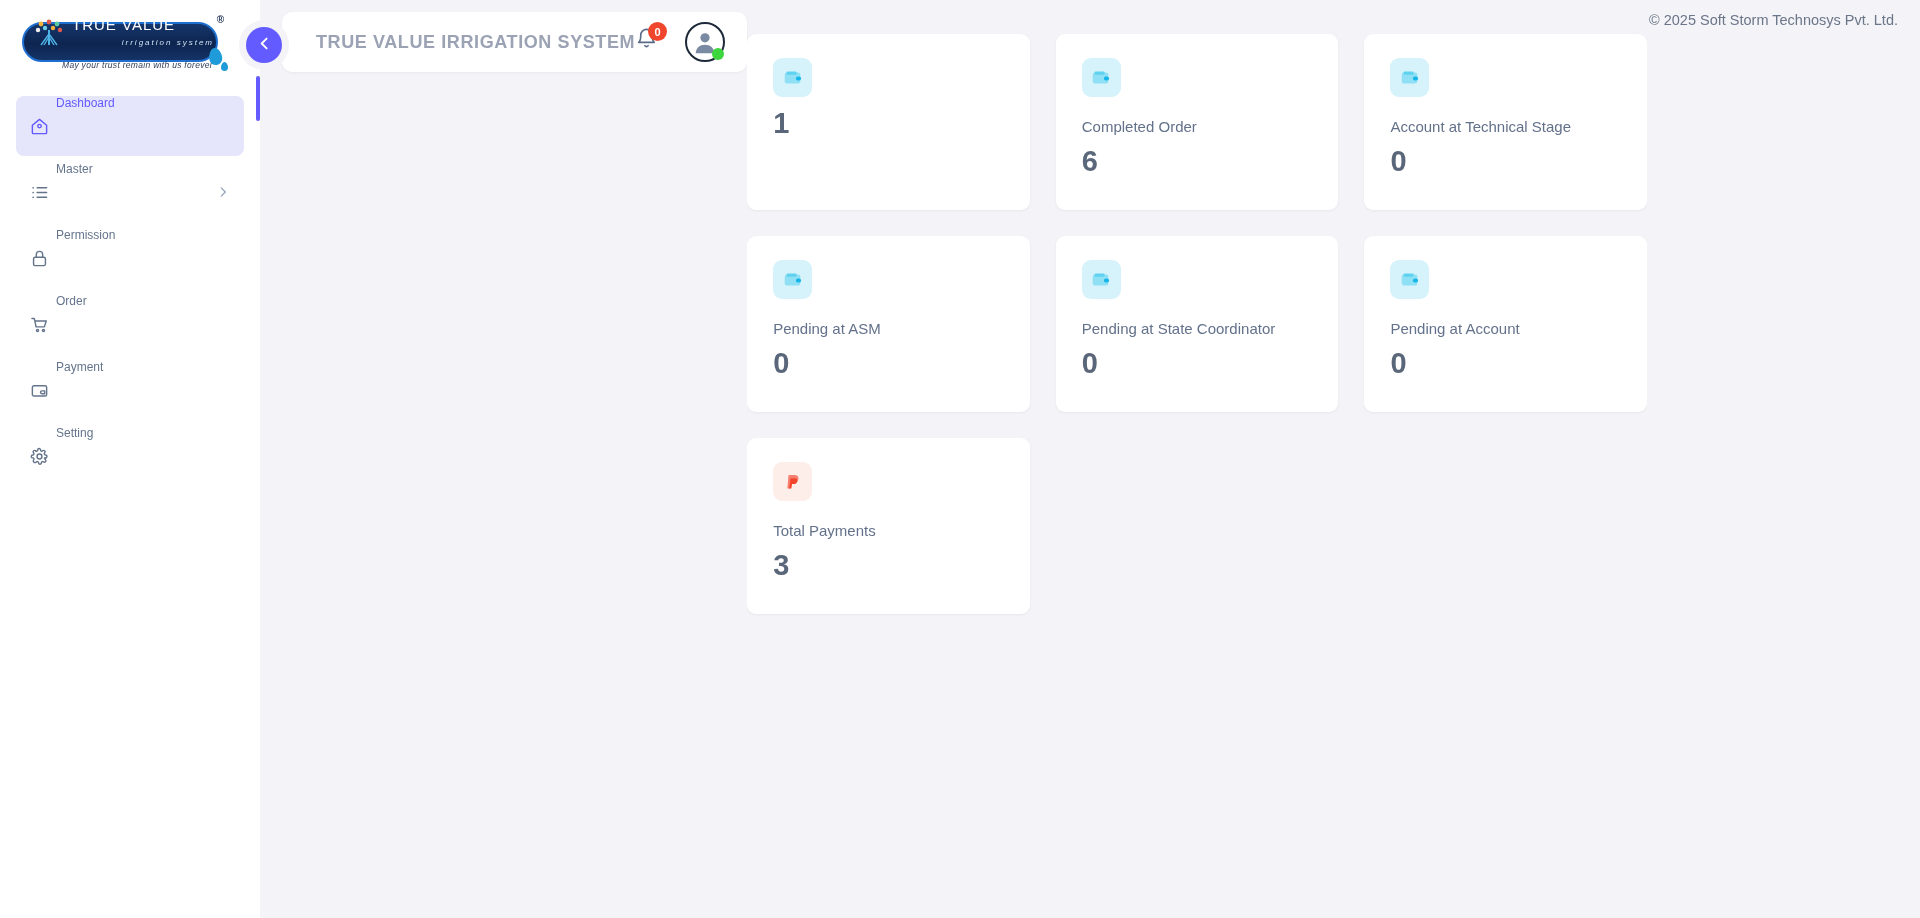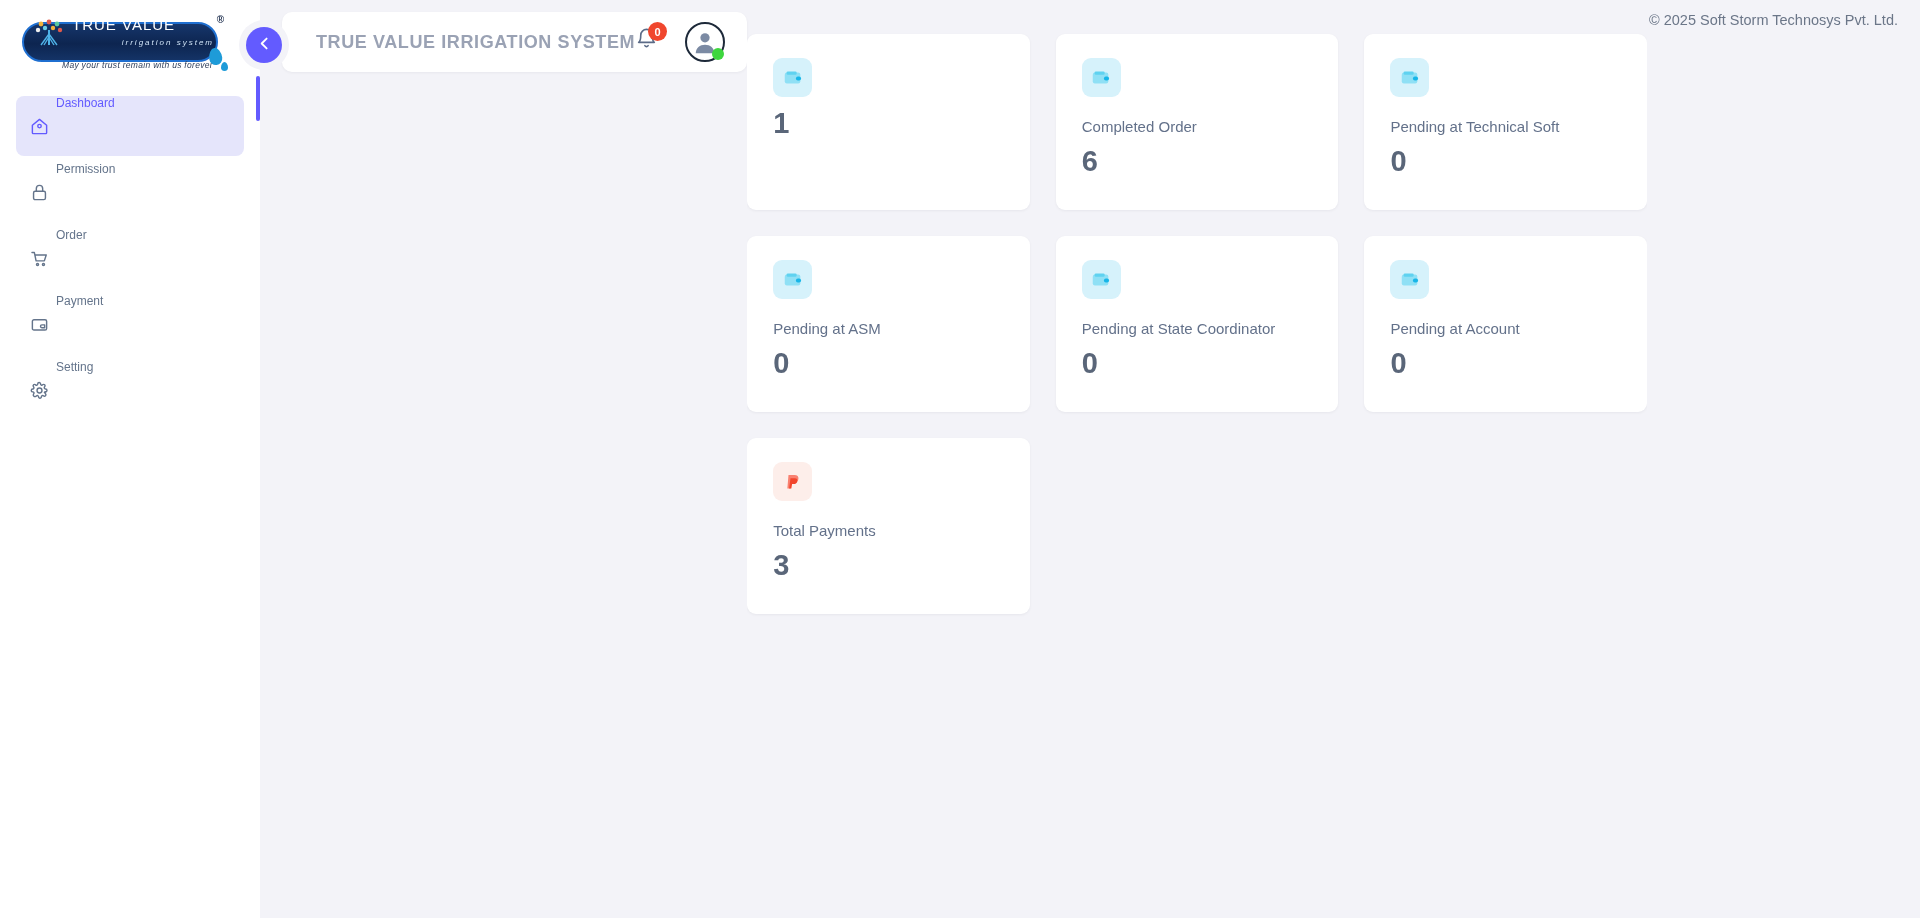--- a/index.html
+++ b/index.html
@@ -274,20 +274,36 @@
       <div class="nav-item active">
         <span class="nic">
           <svg width="19" height="19" viewBox="0 0 24 24" fill="none" stroke="currentColor" stroke-width="1.8" stroke-linecap="round" stroke-linejoin="round">
             <path d="M3 10.5 12 3l9 7.5V20a1 1 0 0 1-1 1H4a1 1 0 0 1-1-1z"></path>
             <circle cx="12" cy="11.5" r="2.2"></circle>
           </svg>
         </span>
         <span class="nav-label">Dashboard</span>
       </div>
 
+      <div class="nav-item">
+        <span class="nic">
+          <svg width="19" height="19" viewBox="0 0 24 24" fill="none" stroke="currentColor" stroke-width="1.8" stroke-linecap="round">
+            <circle cx="4" cy="6" r="1.1" fill="currentColor" stroke="none"></circle>
+            <circle cx="4" cy="12" r="1.1" fill="currentColor" stroke="none"></circle>
+            <circle cx="4" cy="18" r="1.1" fill="currentColor" stroke="none"></circle>
+            <path d="M9 6h12M9 12h12M9 18h12"></path>
+          </svg>
+        </span>
+        <span class="nav-label">Master</span>
+        <span class="nav-chev">
+          <svg width="14" height="14" viewBox="0 0 24 24" fill="none" stroke="currentColor" stroke-width="2.2" stroke-linecap="round" stroke-linejoin="round">
+            <path d="M9 5l7 7-7 7"></path>
+          </svg>
+        </span>
+      </div>
 
       <div class="nav-item">
         <span class="nic">
           <svg width="19" height="19" viewBox="0 0 24 24" fill="none" stroke="currentColor" stroke-width="1.8" stroke-linecap="round" stroke-linejoin="round">
             <rect x="4.5" y="10.5" width="15" height="10.5" rx="2"></rect>
             <path d="M8 10.5V7a4 4 0 0 1 8 0v3.5"></path>
           </svg>
         </span>
         <span class="nav-label">Permission</span>
       </div>
@@ -392,21 +408,21 @@
         </div>
 
         <div class="card">
           <div class="card-ico ico-wallet">
             <svg width="22" height="22" viewBox="0 0 24 24" fill="none">
               <rect x="3" y="6" width="17" height="12" rx="2.4" fill="#8fe0f5"></rect>
               <rect x="5" y="5" width="11" height="3.4" rx="1.4" fill="#5fd2f0"></rect>
               <rect x="15.2" y="10.4" width="5.6" height="4.2" rx="2.1" fill="#17b6e8"></rect>
             </svg>
           </div>
-          <div class="card-label">Pending at Technical Soft</div>
+          <div class="card-label">Account at Technical Stage</div>
           <div class="card-value">0</div>
         </div>
 
         <div class="card">
           <div class="card-ico ico-wallet">
             <svg width="22" height="22" viewBox="0 0 24 24" fill="none">
               <rect x="3" y="6" width="17" height="12" rx="2.4" fill="#8fe0f5"></rect>
               <rect x="5" y="5" width="11" height="3.4" rx="1.4" fill="#5fd2f0"></rect>
               <rect x="15.2" y="10.4" width="5.6" height="4.2" rx="2.1" fill="#17b6e8"></rect>
             </svg>

